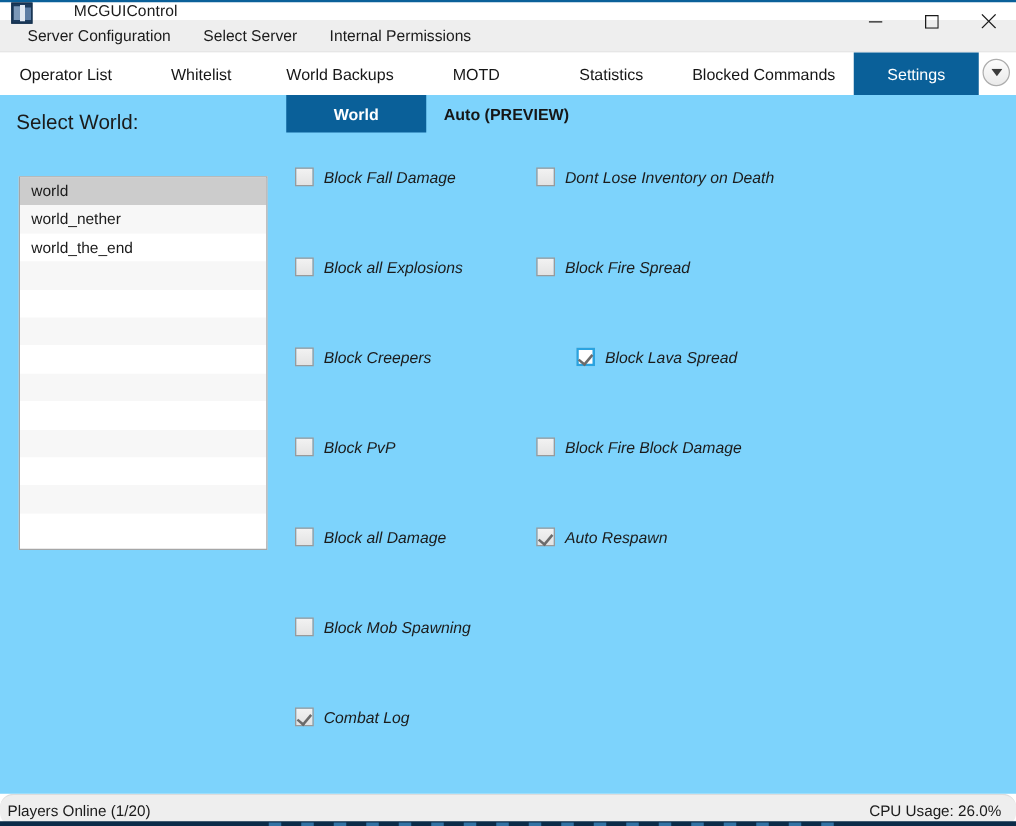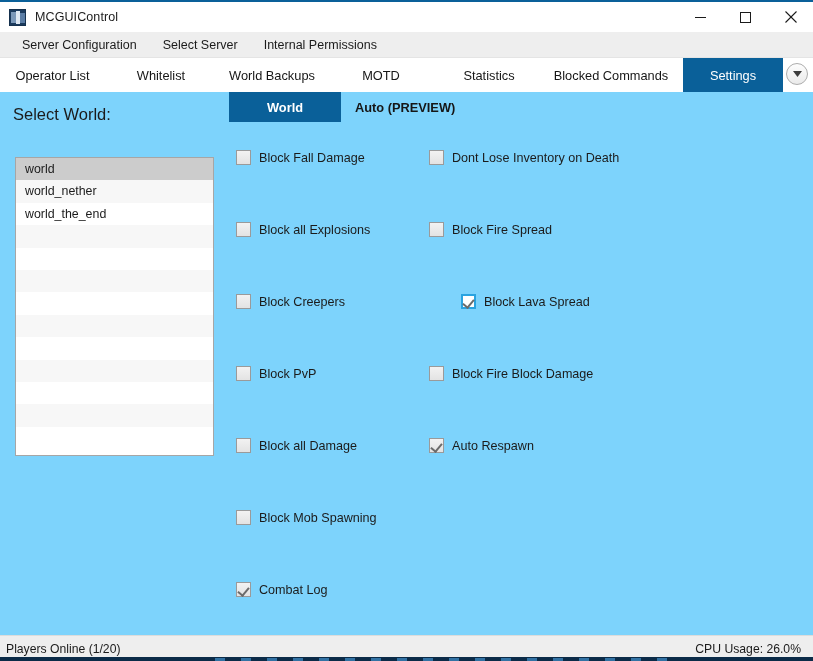--- a/index.html
+++ b/index.html
@@ -20,24 +20,25 @@
     display:flex; flex-direction:column;
   }
 
   
   #accent-line {
     height:2px; width:100%; background:#0a6099; flex:0 0 auto;
   }
 
   
   #titlebar {
-    height:30px; flex:0 0 auto;
+    height:14px; flex:0 0 auto;
     background:#ffffff;
-    display:flex; align-items:center;
+    display:flex; align-items:flex-start;
     position:relative;
+    gap:24px;
   }
   #app-icon {
     width:17px; height:17px; margin-left:9px; margin-right:9px;
     flex:0 0 auto; position:relative;
     background:#1b3a5c;
     border:1px solid #15304d;
     overflow:hidden;
   }
   #app-icon .ico-a { position:absolute; left:1px; top:2px; width:5px; height:11px; background:#7b98b8; }
   #app-icon .ico-b { position:absolute; left:6px; top:1px; width:4px; height:13px; background:#dfe8f2; }
@@ -154,29 +155,30 @@
     border-bottom:2px solid #6b6b6b;
     transform:rotate(40deg);
   }
   .cb-row.hovered .cb-box {
     border:2px solid #2aa3e0;
     background:#ffffff;
   }
   .cb-row.hovered .cb-box.checked::after {
     left:2px; top:1px;
   }
-  .cb-label { font-size:12.6px; color:#1b1b1b; }
+  .cb-label { font-size:12.6px; color:#1b1b1b;font-style:italic; }
 
   
   #statusbar {
     height:26px; flex:0 0 auto;
     background:#eeeeee;
     border-top:1px solid #dcdcdc;
     display:flex; align-items:center; justify-content:space-between;
     padding:0 12px 0 6px;
+    border-radius:11px;
   }
   .status-text { font-size:12.2px; color:#1b1b1b; white-space:nowrap; }
 
   
   #taskbar-sliver {
     position:absolute; left:0; bottom:0; width:100%; height:4px;
     background:#0b2b48;
     overflow:hidden;
   }
   #taskbar-sliver .tick {

